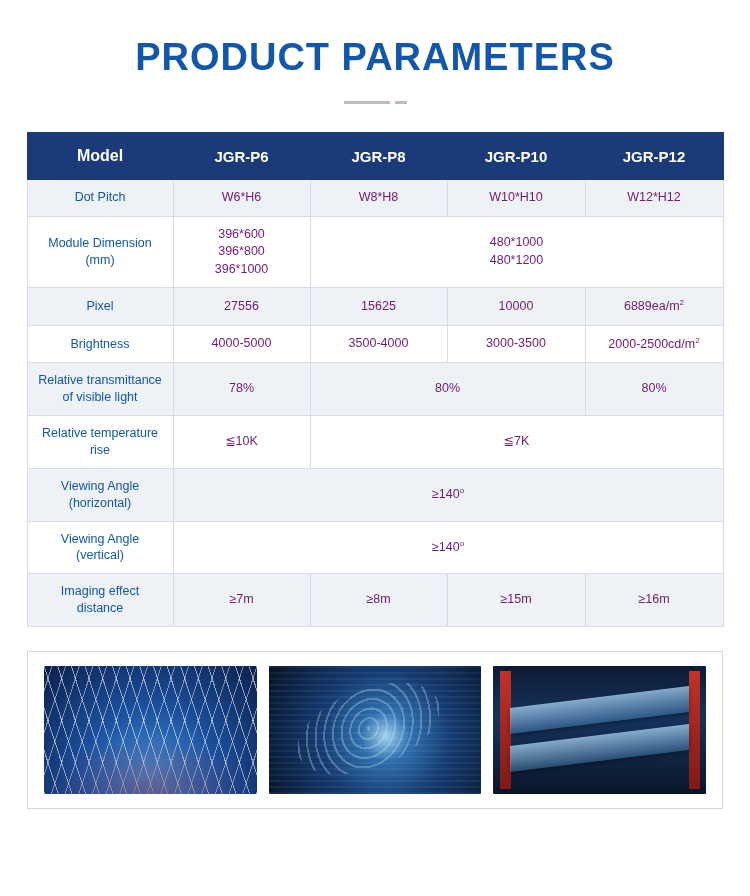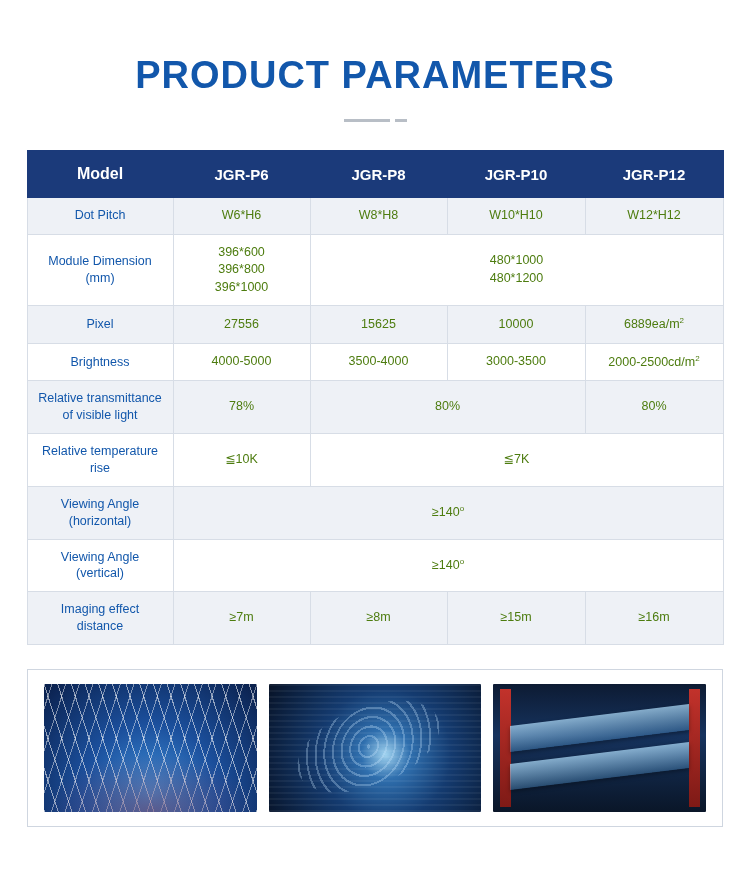--- a/index.html
+++ b/index.html
@@ -19,21 +19,21 @@
     width: 750px;
     height: 896px;
     position: relative;
   }
   .title {
     text-align: center;
     font-size: 38px;
     letter-spacing: 1px;
     color: #1257ab;
     font-weight: bold;
-    padding-top: 54px;
+    padding-top: 36px;
     margin: 0;
     font-family: "Liberation Sans", sans-serif;
   }
   .divider {
     display: flex;
     align-items: center;
     justify-content: center;
     gap: 5px;
     margin-top: 22px;
     margin-bottom: 28px;
@@ -77,21 +77,21 @@
   col.c4 { width: 138px; }
 
   td.label {
     color: #1257ab;
     padding: 9px 10px;
     text-align: center;
     line-height: 1.35;
     font-size: 12.5px;
   }
   td.val {
-    color: #4d7c0f;
+    color: #701a75;
     text-align: center;
     padding: 9px 6px;
     line-height: 1.4;
   }
   tr.shade td {
     background: #eef1f6;
   }
   tr.plain td {
     background: #ffffff;
   }

